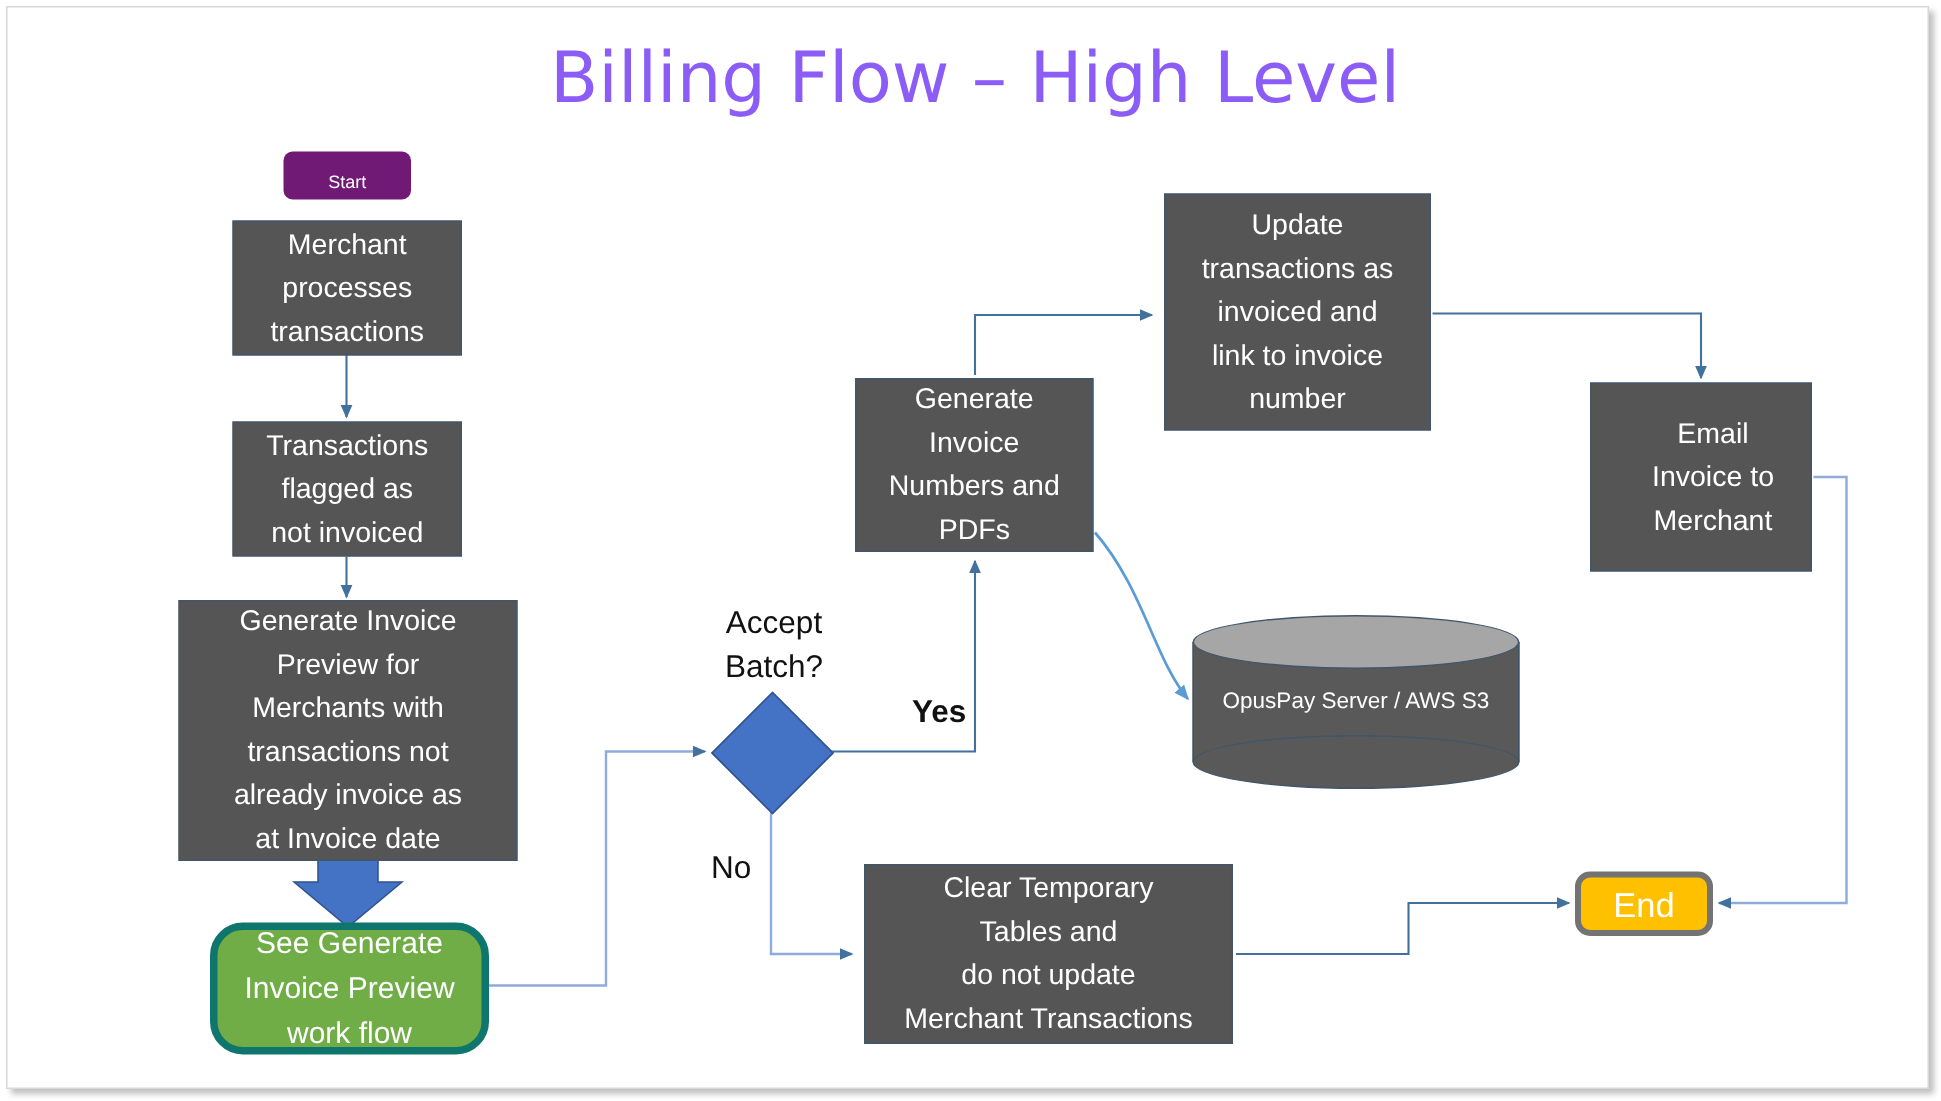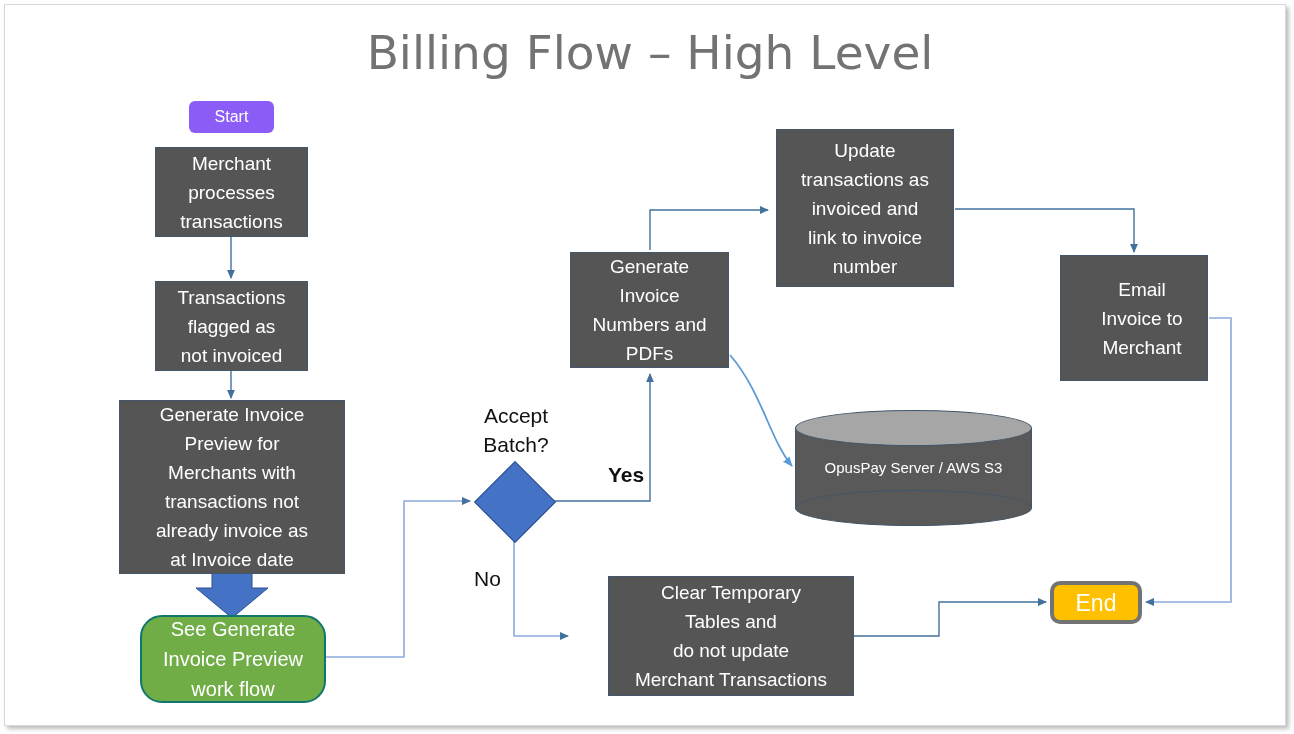--- a/index.html
+++ b/index.html
@@ -17,63 +17,63 @@
     position:absolute;left:4px;top:4px;width:1282px;height:722px;
     background:#ffffff;border:1px solid #d8d8d8;
     box-shadow:3px 3px 4px rgba(0,0,0,0.25);
     box-sizing:border-box;
   }
   #stage{position:absolute;left:0;top:0;width:1294px;height:734px;}
 
   .title{
     position:absolute;left:200px;top:22px;width:900px;
     text-align:center;font-size:47px;line-height:62px;
-    color:#737373;font-weight:400;letter-spacing:0px;
+    color:#8b5cf6;font-weight:400;letter-spacing:0px;
     font-family:"DejaVu Sans", sans-serif;
     white-space:nowrap;
   }
 
   
   .node{
     position:absolute;box-sizing:border-box;
     display:flex;align-items:center;justify-content:center;
     text-align:center;color:#ffffff;
   }
   .proc{
     background:#555555;border:1px solid #41566b;
     font-size:19px;line-height:29px;
   }
   .proc .t{padding:0 6px;}
   .startbox{
-    background:#8b5cf6;border-radius:6px;
-    font-size:16px;line-height:24px;color:#ffffff;
+    background:#701a75;border-radius:6px;
+    font-size:12px;line-height:24px;color:#ffffff;align-items:flex-end;
   }
   .greenbox{
     background:#70ad47;border-radius:22px;
     font-size:20px;line-height:30px;color:#ffffff;
-    border:2px solid #0f766e;
+    border:5px solid #0f766e;
   }
   .endbox{
     background:#ffc000;border-radius:10px;border:4px solid #737373;
     font-size:23px;line-height:26px;color:#ffffff;
   }
 
   
   .diamond{
     position:absolute;background:#4472c4;
     border:1px solid #2f528f;
     transform:rotate(45deg);
   }
   .dlabel{
     position:absolute;color:#111111;font-size:21px;line-height:29px;
     text-align:center;
   }
 
   
-  .cyl{position:absolute;padding-left:19px;}
+  .cyl{position:absolute;}
   .cyl .body{
     position:absolute;left:0;top:18px;width:100%;height:calc(100% - 36px);
     background:#595959;border-left:1px solid #41566b;border-right:1px solid #41566b;
     box-sizing:border-box;
   }
   .cyl .top{
     position:absolute;left:0;top:0;width:100%;height:36px;
     background:#a6a6a6;border-radius:50%/50%;
     border:1px solid #41566b;box-sizing:border-box;
   }
@@ -234,21 +234,21 @@
       </span>
     </div>
 
     <div class="cyl" style="left:795px;top:410px;width:218px;height:116px;">
       <div class="body"></div>
       <div class="bottom"></div>
       <div class="top"></div>
       <div class="lbl">OpusPay Server / AWS S3</div>
     </div>
 
-    <div class="node proc" style="left:576px;top:576px;width:246px;height:120px;margin-left:32px;">
+    <div class="node proc" style="left:576px;top:576px;width:246px;height:120px;">
       <span class="t">
         <span>Clear Temporary</span><br>
         <span>Tables and</span><br>
         <span>do not update</span><br>
         <span>Merchant Transactions</span>
       </span>
     </div>
 
     <div class="node endbox" style="left:1050px;top:581px;width:92px;height:43px;">
       <span>End</span>

